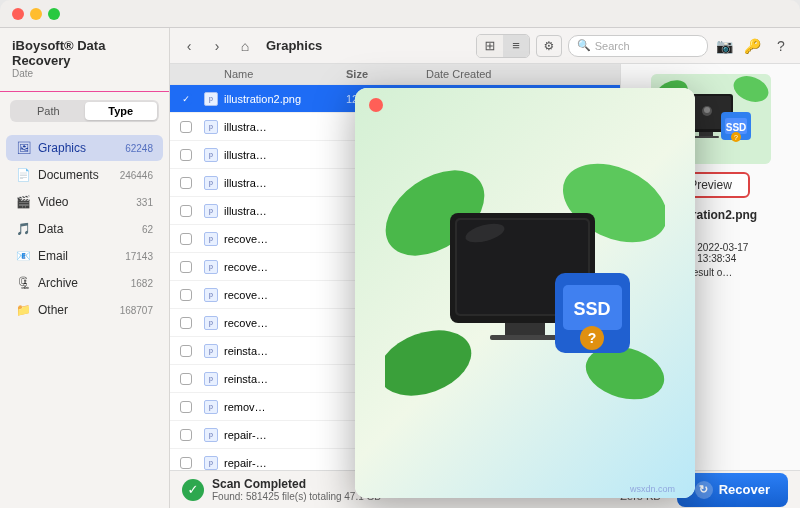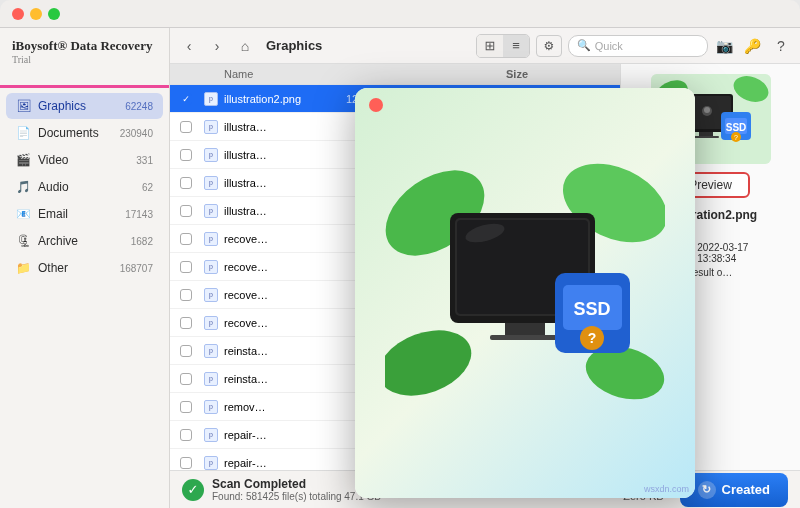--- a/index.html
+++ b/index.html
@@ -47,23 +47,22 @@
     
     .sidebar {
       width: 170px;
       background: #f5f3f1;
       border-right: 1px solid #d8d6d4;
       display: flex;
       flex-direction: column;
       flex-shrink: 0;
     }
     .sidebar-header {
-      padding: 10px 12px 20px;
-      border-bottom: 3px solid #ec4899;
-      font-family: Liberation Serif, serif;
+      padding: 10px 12px 12px;
+      border-bottom: 1px solid #ec4899;
     }
     .app-title {
       font-size: 13px;
       font-weight: 700;
       color: #2c2c2c;
     }
     .app-subtitle {
       font-size: 10px;
       color: #888;
     }
@@ -410,21 +409,21 @@
     
     .mac-illustration {
       width: 280px;
       height: 280px;
     }
 
     
     .watermark {
       position: absolute;
       bottom: 4px;
-      right: 6px;
+      right: 20px;
       font-size: 9px;
       color: rgba(100,100,200,0.5);
     }
 
     .checkbox-custom {
       width: 12px; height: 12px;
       border: 1px solid #aaa;
       border-radius: 3px;
       background: white;
       display: flex; align-items: center; justify-content: center;
@@ -447,44 +446,48 @@
     <div class="window-btn btn-min"></div>
     <div class="window-btn btn-max"></div>
   </div>
 </div>
 
 <div class="app-body">
 
   <div class="sidebar">
     <div class="sidebar-header">
       <div class="app-title">iBoysoft® Data Recovery</div>
-      <div class="app-subtitle">Trial</div>
-    </div>
-
+      <div class="app-subtitle">Date</div>
+    </div>
+
+    <div class="tab-switch">
+      <div class="tab-btn">Path</div>
+      <div class="tab-btn active">Type</div>
+    </div>
 
     <div class="sidebar-list">
 
     <div class="sidebar-item active">
     <span class="sidebar-item-icon">🖼</span>
     <span class="sidebar-item-label">Graphics</span>
     <span class="sidebar-item-count">62248</span>
   </div>
         <div class="sidebar-item">
     <span class="sidebar-item-icon">📄</span>
     <span class="sidebar-item-label">Documents</span>
-    <span class="sidebar-item-count">230940</span>
+    <span class="sidebar-item-count">246446</span>
   </div>
         <div class="sidebar-item">
     <span class="sidebar-item-icon">🎬</span>
     <span class="sidebar-item-label">Video</span>
     <span class="sidebar-item-count">331</span>
   </div>
         <div class="sidebar-item">
     <span class="sidebar-item-icon">🎵</span>
-    <span class="sidebar-item-label">Audio</span>
+    <span class="sidebar-item-label">Data</span>
     <span class="sidebar-item-count">62</span>
   </div>
         <div class="sidebar-item">
     <span class="sidebar-item-icon">📧</span>
     <span class="sidebar-item-label">Email</span>
     <span class="sidebar-item-count">17143</span>
   </div>
         <div class="sidebar-item">
     <span class="sidebar-item-icon">🗜</span>
     <span class="sidebar-item-label">Archive</span>
@@ -507,36 +510,37 @@
       <button class="nav-btn">⌂</button>
       <span class="breadcrumb-label">Graphics</span>
       <div class="toolbar-spacer"></div>
       <div class="view-btns">
         <button class="view-btn">⊞</button>
         <button class="view-btn active">≡</button>
       </div>
       <button class="filter-btn">⚙</button>
       <div class="search-box">
         <span>🔍</span>
-        <span style="font-size:11px; color:#aaa;">Quick</span>
+        <span style="font-size:11px; color:#aaa;">Search</span>
       </div>
       <button class="toolbar-icon-btn">📷</button>
       <button class="toolbar-icon-btn">🔑</button>
       <button class="toolbar-icon-btn">?</button>
     </div>
 
     <div class="file-area">
 
       <div class="file-list-panel">
 
         <div class="file-list-header">
           <div class="col-check"></div>
           <div class="col-icon"></div>
           <div class="col-name">Name</div>
           <div class="col-size">Size</div>
+          <div class="col-date">Date Created</div>
           <div class="col-actions"></div>
         </div>
 
         <div class="file-list-body" id="file-list-body">
         <div class="file-row selected">
     <div class="file-check">
       <div class="checkbox-custom checked">✓</div>
     </div>
     <div class="file-icon-cell">
       <div class="file-icon file-icon-png" style="font-size:7px;color:#5566aa">p</div>
@@ -755,21 +759,21 @@
       <div class="status-text-block">
         <div class="status-main">Scan Completed</div>
         <div class="status-sub">Found: 581425 file(s) totaling 47.1 GB</div>
       </div>
       <div style="text-align:right; margin-right:8px;">
         <div class="status-selected">Selected 0 file(s)</div>
         <div class="status-selected">Zero KB</div>
       </div>
       <button class="recover-btn">
         <span class="recover-icon">↻</span>
-        <span>Created</span>
+        <span>Recover</span>
       </button>
     </div>
 
     <div class="popup-overlay" id="popup-overlay">
       <div class="popup-close"></div>
       <div class="popup-image-area">
 
         <svg class="mac-illustration" viewBox="0 0 280 280">
 
           <ellipse cx="50" cy="60" rx="55" ry="35" fill="#4ab84a" transform="rotate(-35,50,60)"></ellipse>

